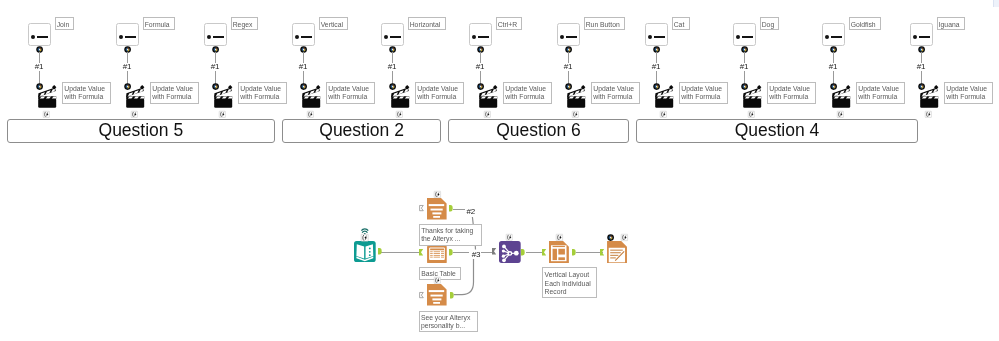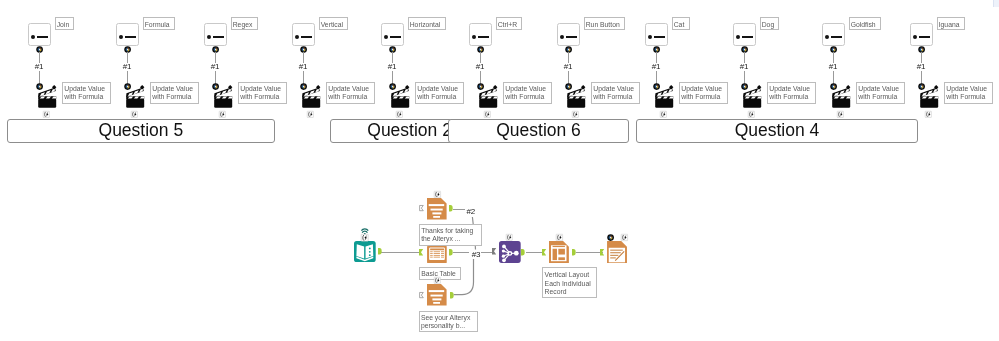--- a/index.html
+++ b/index.html
@@ -623,21 +623,21 @@
       <rect x="0.7" y="0.7" width="24.6" height="24.6" rx="1.6" fill="#fdfdfd" stroke="#a9a9a9" stroke-width="1.3"></rect>
       <path d="M8.8 4.4 C5.2 8.4 5.2 17.6 8.8 21.6" fill="none" stroke="#0d0d0d" stroke-width="2.4" stroke-linecap="round"></path>
       <path d="M20.8 3.2 L11.6 13.4 L15.8 13.4 L12.6 22.8 L21.6 11.6 L17.2 11.6 Z" fill="#0d0d0d"></path>
     </svg>
       </span>
     </div>
   <div id="q-boxes">
       <div class="qbox" style="left:7px;top:119.1px;width:267.7px;height:24px;">
       <span>Question 5</span>
       </div>
-      <div class="qbox" style="left:282.4px;top:119.1px;width:158.4px;height:24px;margin-left:48px;">
+      <div class="qbox" style="left:282.4px;top:119.1px;width:158.4px;height:24px;">
       <span>Question 2</span>
       </div>
       <div class="qbox" style="left:448.4px;top:119.1px;width:180.3px;height:24px;">
       <span>Question 6</span>
       </div>
       <div class="qbox" style="left:636px;top:119.1px;width:282px;height:24px;">
       <span>Question 4</span>
       </div>
     </div>
   <div id="report">

